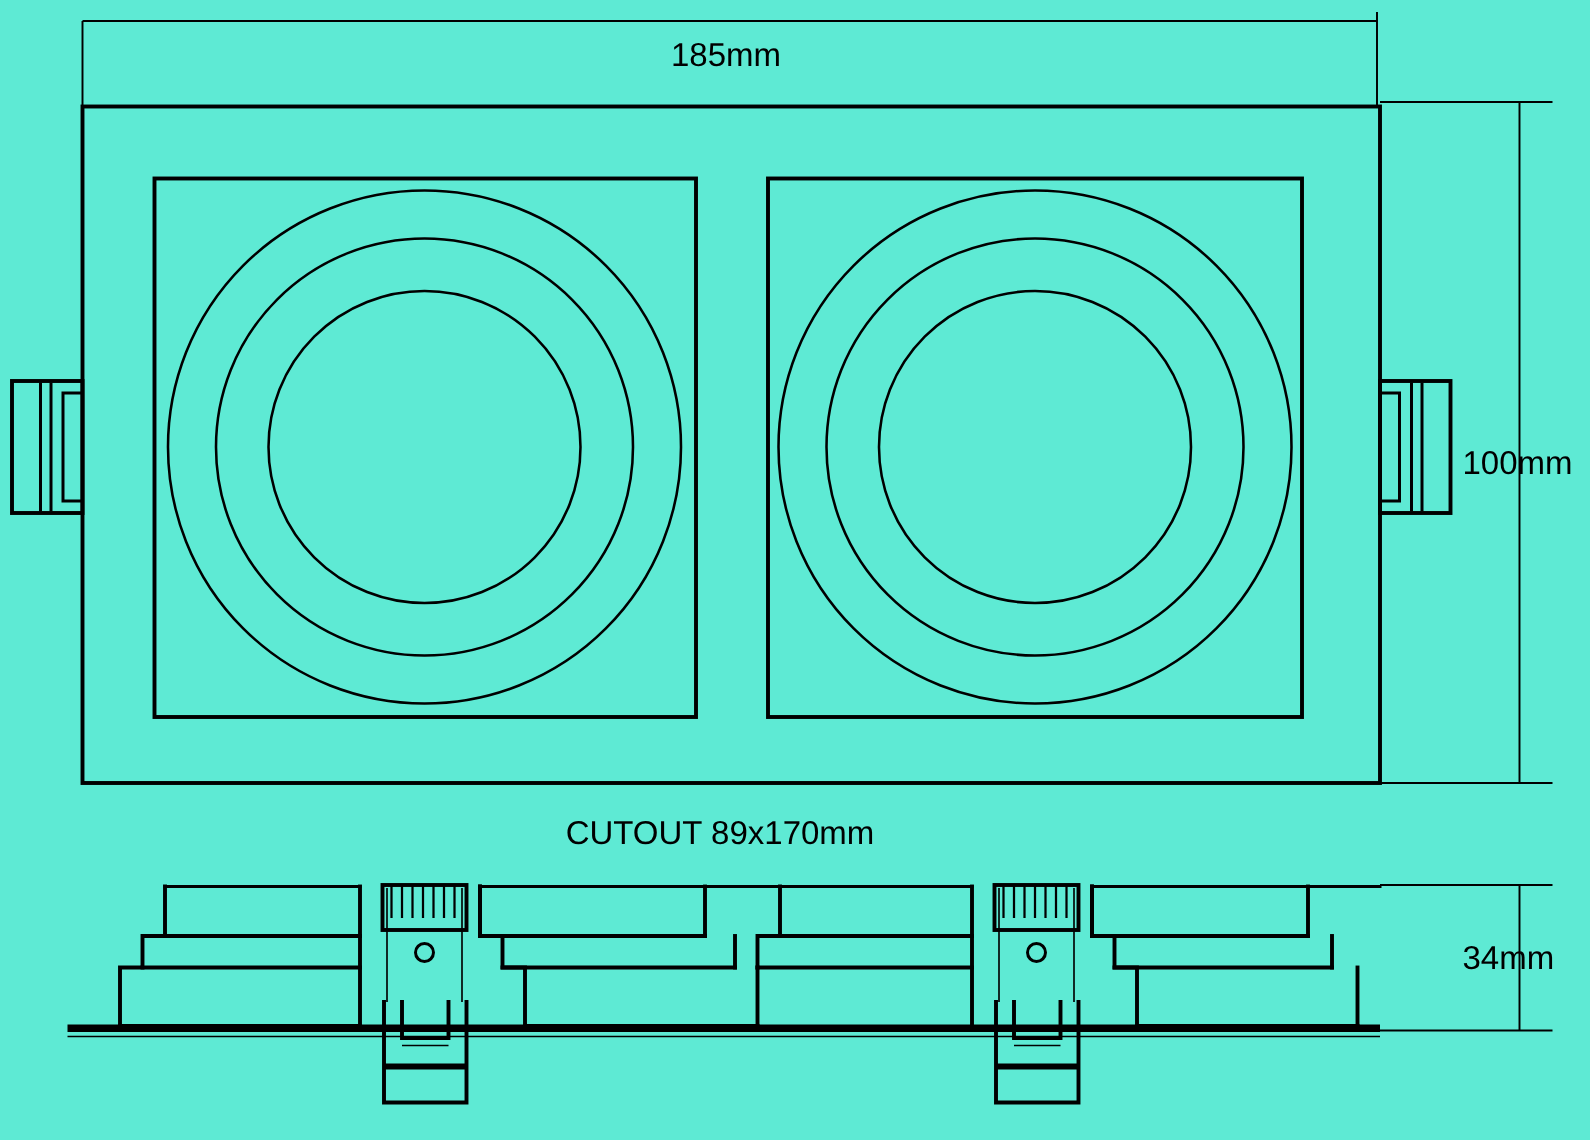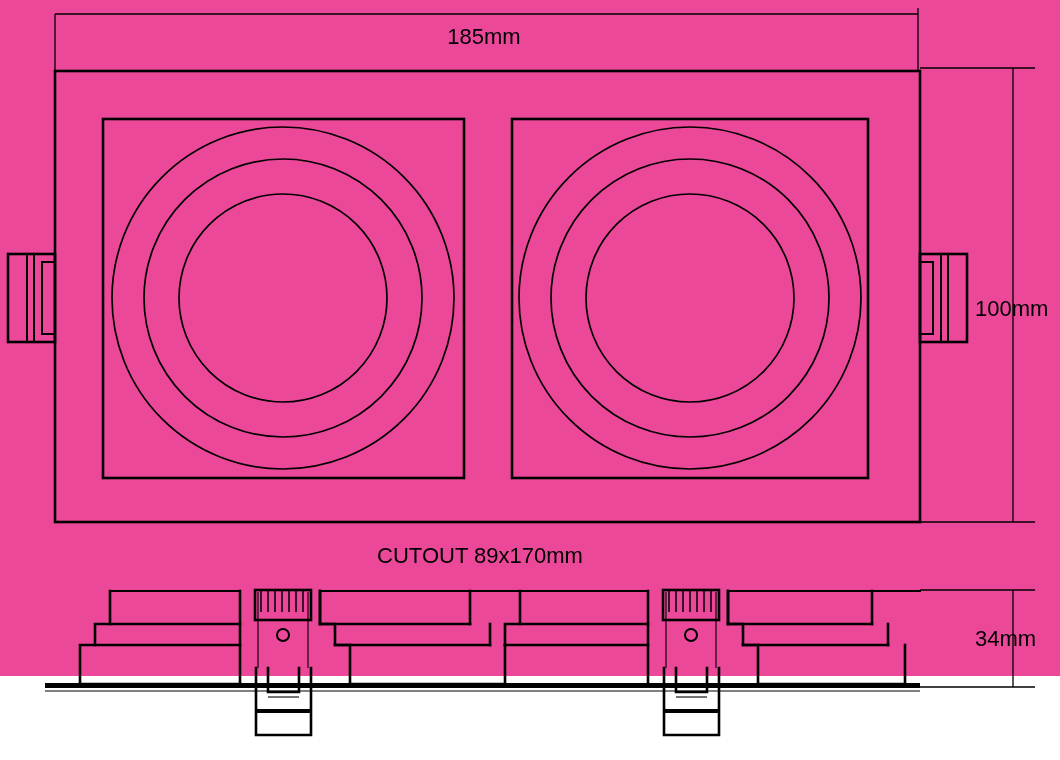--- a/index.html
+++ b/index.html
@@ -9,22 +9,22 @@
   }
   body {
     width: 1060px;
     height: 760px;
     font-family: "Liberation Sans", sans-serif;
     overflow: hidden;
   }
   #drawing-root {
     position: relative;
     width: 1060px;
-    height: 676px;
-    background: #ec4899;
+    height: 760px;
+    background: #5eead4;
   }
   svg.drawing {
     display: block;
     width: 1060px;
     height: 760px;
   }
   .dim-label {
     font-family: "Liberation Sans", sans-serif;
     font-size: 22px;
     fill: #000000;

